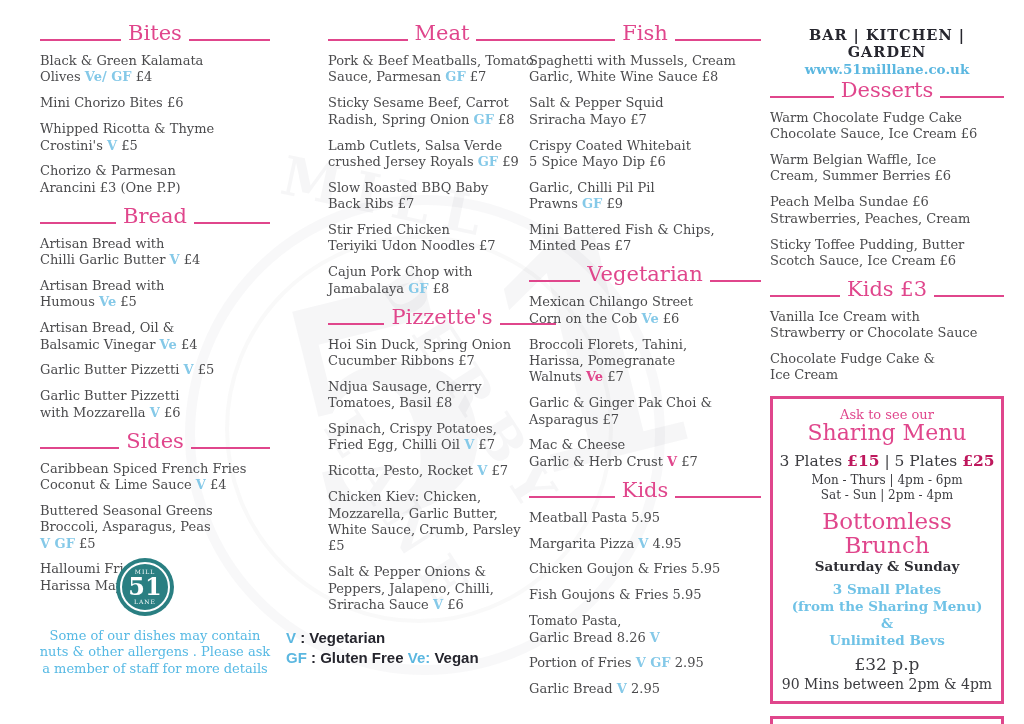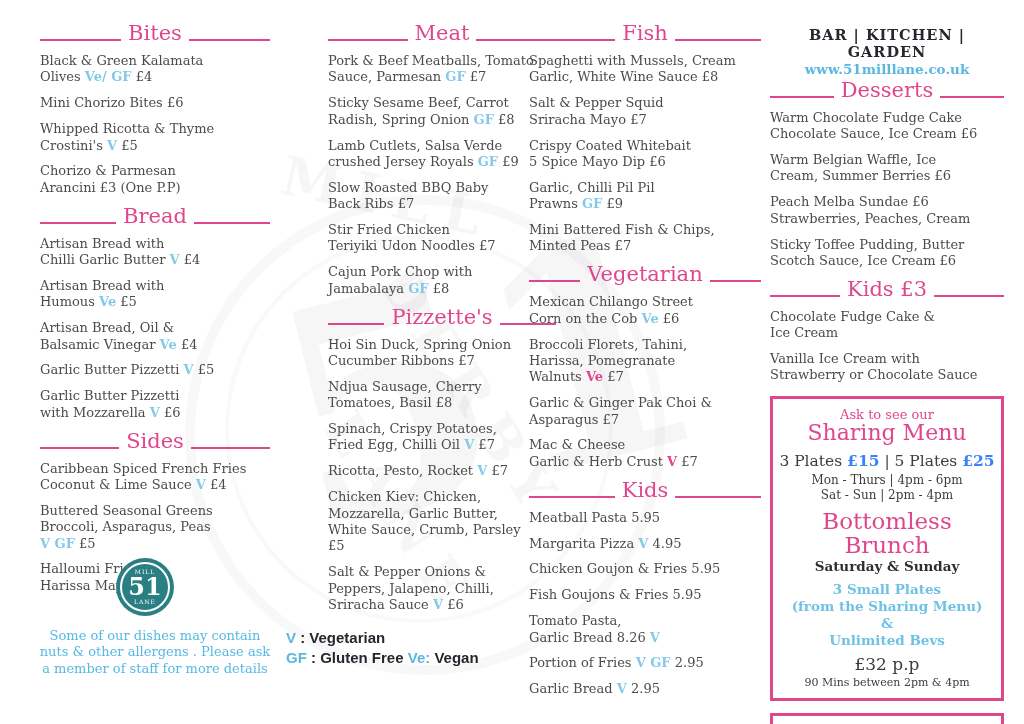--- a/index.html
+++ b/index.html
@@ -48,27 +48,27 @@
   .legend .b{color:#5bb7e0;}
 
   
   .brand{font-weight:bold;color:#26262e;font-size:14.5px;text-align:center;letter-spacing:1px;line-height:1.2;}
   .site{color:#5bb7e0;font-weight:bold;font-size:13.5px;text-align:center;margin-bottom:2px;}
 
   .menu-box{border:3px solid #e0468c;text-align:center;padding:9px 4px 10px 4px;margin-top:12px;}
   .box-ask{color:#e0468c;font-size:13px;line-height:1;}
   .box-title{color:#e0468c;font-size:22px;line-height:1.05;}
   .plates{color:#3c3c40;font-size:15.5px;margin-top:7px;white-space:nowrap;}
-  .plates .seg-blue{color:#3b82f6;}
+  .plates .seg-blue{color:#be185d;}
   .times{color:#3c3c40;font-size:12px;line-height:1.3;margin-top:3px;}
   .brunch-title{color:#e0468c;font-size:23px;line-height:1.05;margin-top:5px;}
   .brunch-days{color:#2e2e34;font-weight:bold;font-size:13.5px;margin-top:1px;}
   .brunch-inc{color:#6fc2e6;font-weight:bold;font-size:13.5px;line-height:1.25;margin-top:7px;}
   .box-price{color:#3c3c40;font-size:17px;margin-top:7px;line-height:1;}
-  .box-duration{color:#3c3c40;font-size:11px;margin-top:4px;line-height:1;}
+  .box-duration{color:#3c3c40;font-size:14px;margin-top:4px;line-height:1;}
 </style>
 </head>
 <body>
 
 <div class="page">
 
   <div class="wm wm-ring1"></div>
   <div class="wm wm-ring2"></div>
   <div class="wm wm-num">51</div>
   <div class="wm wm-word wm-mill">MILL</div>
@@ -215,24 +215,24 @@
 Cream, Summer Berries £6</span></p>
         <p class="item"><span>Peach Melba Sundae £6
 Strawberries, Peaches, Cream</span></p>
         <p class="item"><span>Sticky Toffee Pudding, Butter
 Scotch Sauce, Ice Cream £6</span></p>
         <div class="sec-header">
           <span class="rule"></span>
           <span class="sec-title">Kids £3</span>
           <span class="rule"></span>
         </div>
+        <p class="item"><span>Vanilla Ice Cream with
+Strawberry or Chocolate Sauce</span></p>
         <p class="item"><span>Chocolate Fudge Cake &amp;
 Ice Cream</span></p>
-        <p class="item"><span>Vanilla Ice Cream with
-Strawberry or Chocolate Sauce</span></p>
       </div>
 
     <div class="menu-box">
       <div class="box-ask">Ask to see our</div>
       <div class="box-title">Sharing Menu</div>
       <div class="plates"><span class="seg-dark">3 Plates </span><span class="seg-blue">£15</span><span class="seg-dark"> | </span><span class="seg-dark">5 Plates </span><span class="seg-blue">£25</span></div>
       <div class="times">
           <div>Mon - Thurs | 4pm - 6pm</div>
           <div>Sat - Sun | 2pm - 4pm</div>
         </div>

